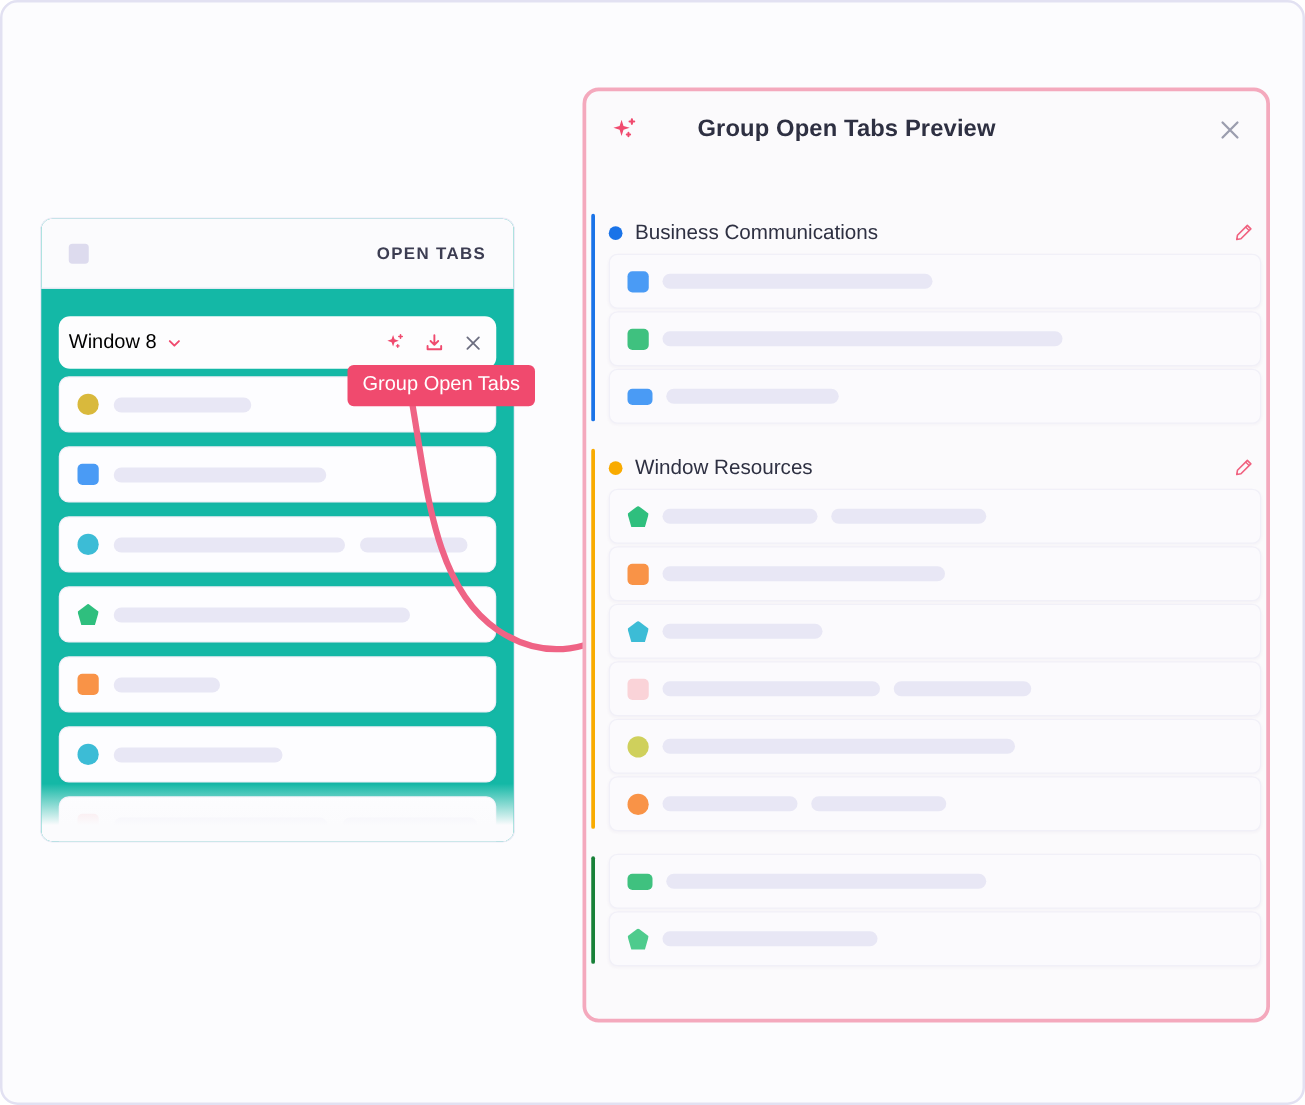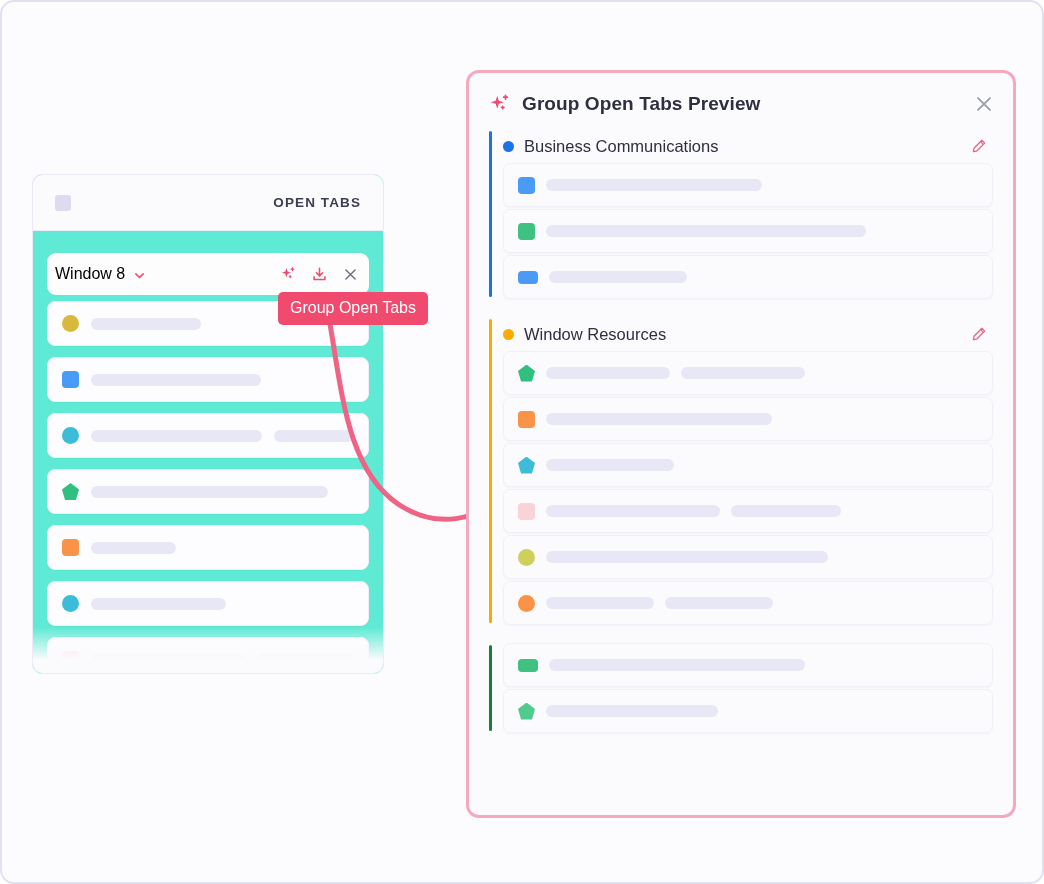--- a/index.html
+++ b/index.html
@@ -21,23 +21,23 @@
     border: 2px solid #e2e1f2;
     border-radius: 14px;
     overflow: hidden;
   }
 
   
   #left-panel {
     position: absolute;
     left: 30px;
     top: 172px;
-    width: 352px;
+    width: 380px;
     height: 500px;
-    background: #5eead4;
+    background: #14b8a6;
     border: 1px solid #eceaf6;
     border-radius: 10px;
     overflow: hidden;
   }
 
   #left-panel-header {
     position: relative;
     height: 56px;
     border-bottom: 1px solid #eceaf6;
     display: flex;
@@ -161,38 +161,40 @@
     display: flex;
     flex-direction: column;
     overflow: hidden;
   }
 
   #modal-header {
     display: flex;
     align-items: center;
     padding: 20px 18px 14px 20px;
     flex: 0 0 auto;
+    gap: 36px;
   }
   #modal-sparkle { width: 22px; height: 22px; margin-right: 11px; flex: 0 0 auto; }
   #modal-title {
     font-size: 19px;
     font-weight: bold;
     color: #2e3042;
     letter-spacing: 0.1px;
   }
   #modal-close {
     margin-left: auto;
     width: 22px; height: 22px;
     cursor: pointer;
   }
 
   #modal-body {
     flex: 1 1 auto;
     overflow: hidden;
-    padding: 0 20px;
+    padding: 0 4px;
+    margin-top: 40px;
   }
 
   .group {
     position: relative;
     padding-left: 14px;
     margin-bottom: 18px;
   }
   .group-accent {
     position: absolute;
     left: 0; top: 2px; bottom: 2px;

